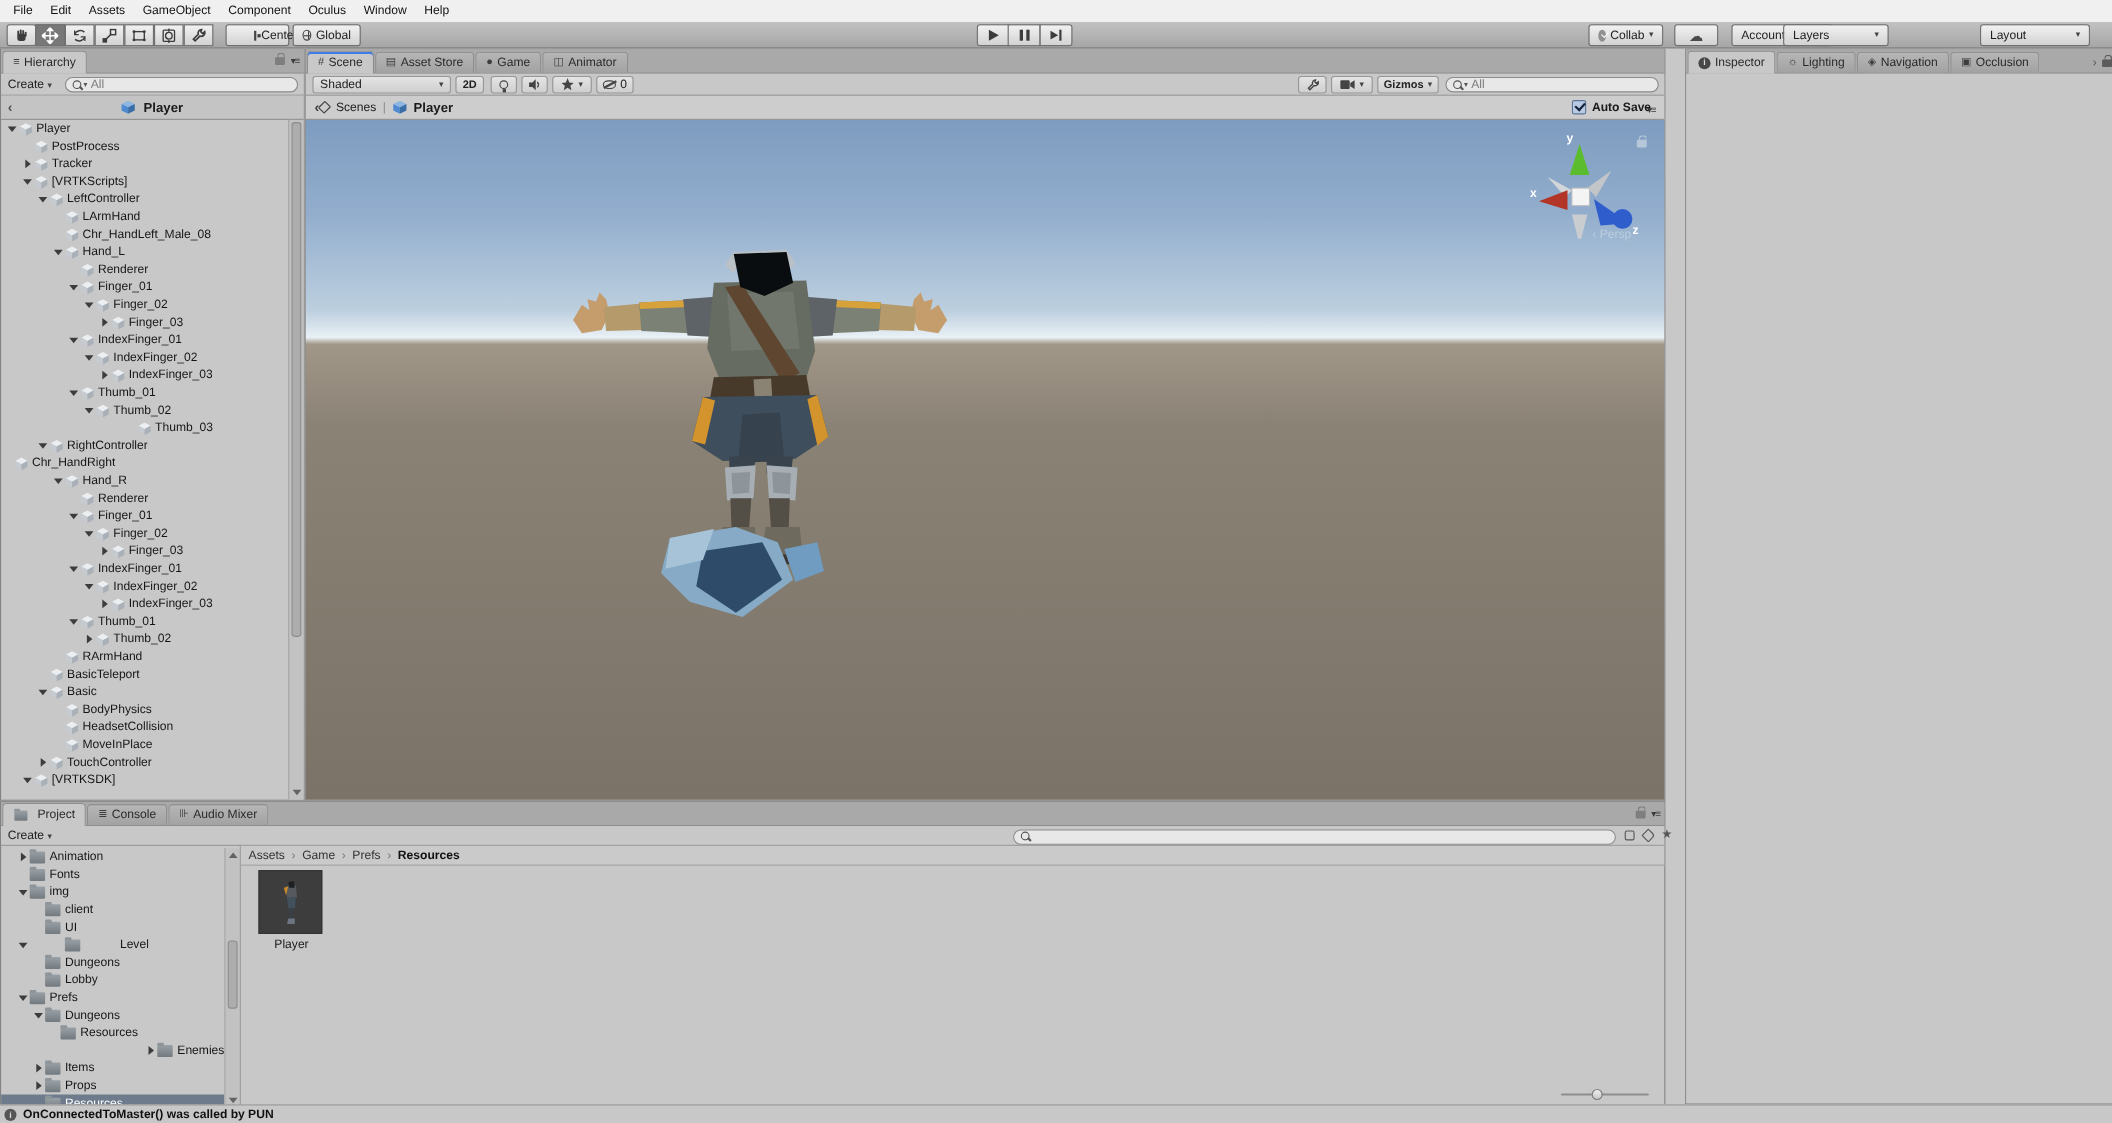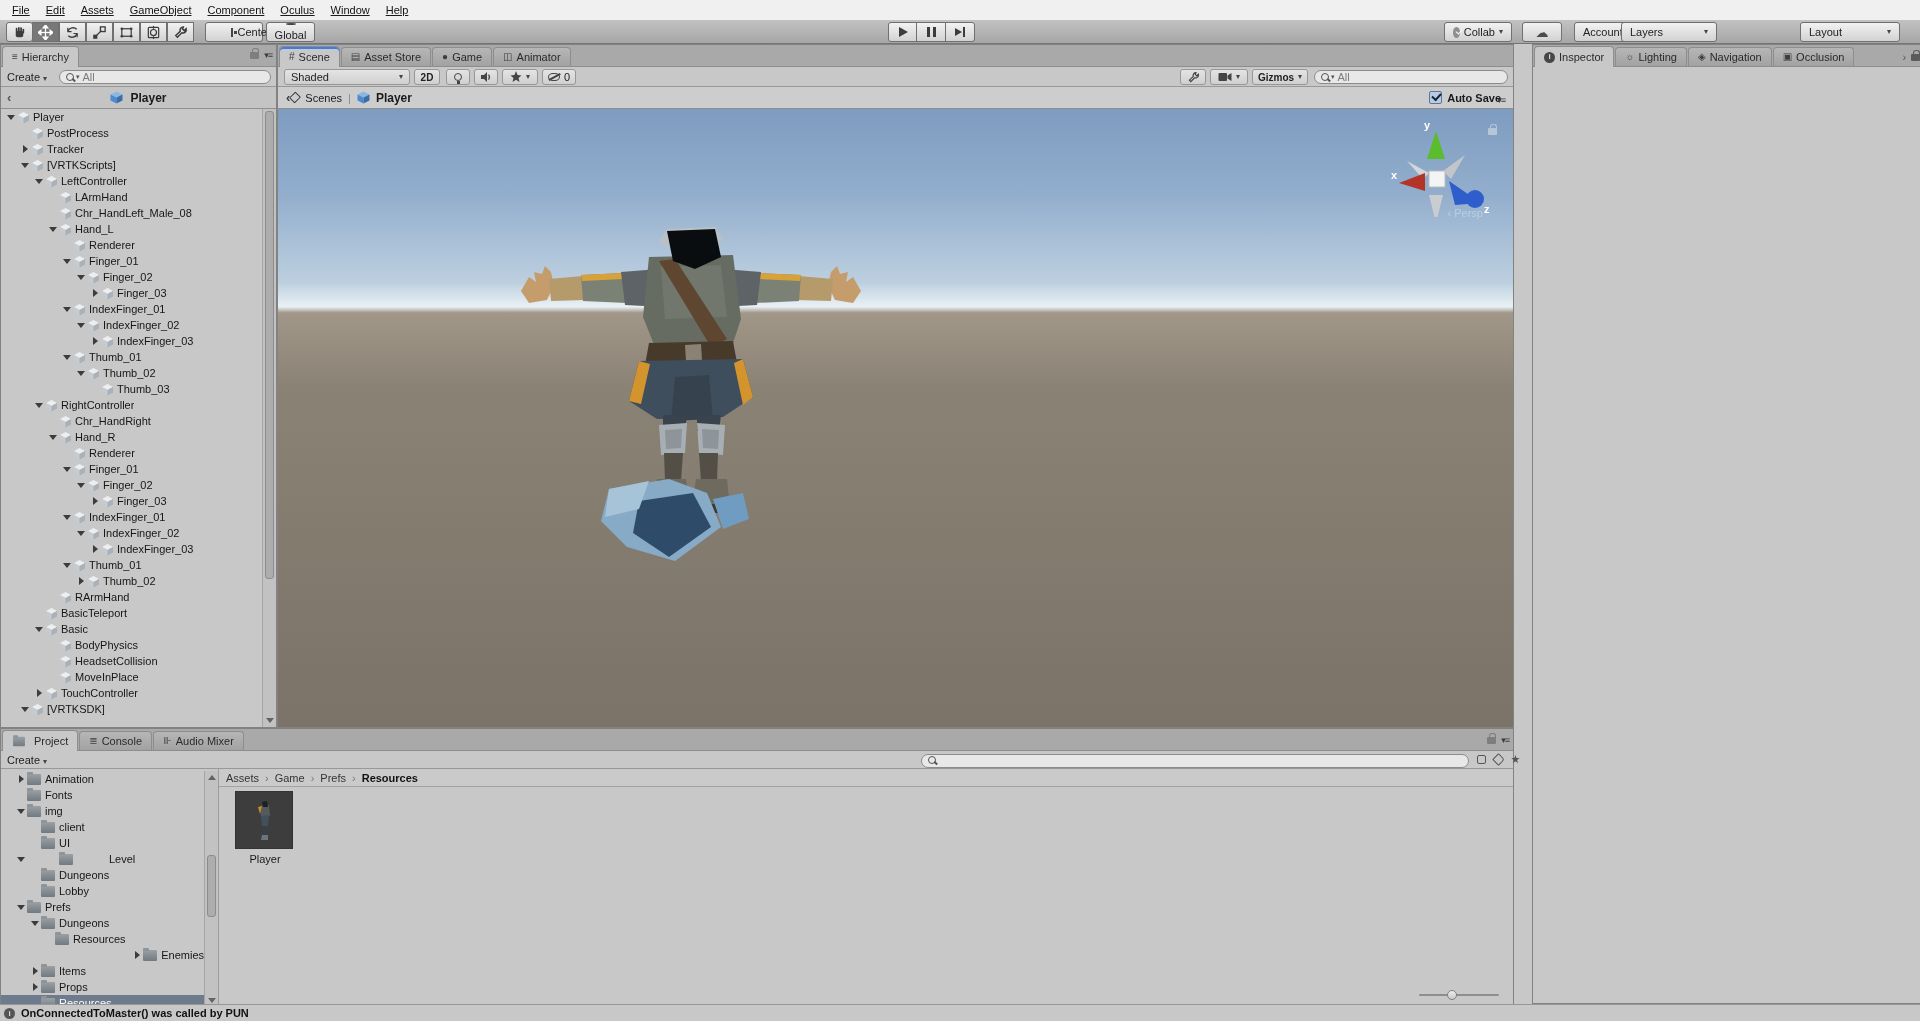--- a/index.html
+++ b/index.html
@@ -1,21 +1,21 @@
 <!DOCTYPE html>
 <html style="--selection: #6d7b8c; --accent_blue: #3e7de7; --prefab_blue: #4d8ad0; --axis_x: #b33527; --axis_y: #5bbc2e; --axis_z: #2f5ecc;"><head>
 <meta charset="utf-8">
 <style>
   *{margin:0;padding:0;box-sizing:border-box;}
   html,body{width:1920px;height:1021px;overflow:hidden;}
   body{font-family:"Liberation Sans","DejaVu Sans",sans-serif;font-size:11px;color:#1a1a1a;background:#c8c8c8;-webkit-font-smoothing:antialiased;}
   .abs{position:absolute;}
 
   
-  #menubar{position:absolute;left:0;top:0;width:1920px;height:20px;background:#f0f0f0;display:flex;align-items:center;padding-left:4px;text-decoration:underline;}
+  #menubar{position:absolute;left:0;top:0;width:1920px;height:20px;background:#f0f0f0;display:flex;align-items:center;padding-left:4px;}
   .menu-item{padding:2px 8px;color:#111;cursor:default;}
 
   
   #toolbar{position:absolute;left:0;top:20px;width:1920px;height:24px;background:linear-gradient(#c2c2c2,#a6a6a6);border-bottom:1px solid#757575;}
   .tbtn{position:absolute;top:2px;height:20px;border:1px solid #707070;border-radius:3px;background:linear-gradient(#f2f2f2,#d2d2d2);display:flex;align-items:center;justify-content:center;gap:4px;color:#222;}
   .tbtn.pressed{background:#787878;}
   .tbtn.pressed svg *{stroke:#fff;fill:#fff;}
   .tool{width:27px;}
   .grp{border-radius:0;margin-left:-1px;}
   .caret{font-size:8px;color:#444;line-height:1;}
@@ -211,21 +211,21 @@
         <path d="M11 2a3.5 3.5 0 0 0-3.3 4.6L3 11.3 4.7 13l4.7-4.7A3.5 3.5 0 0 0 14 4l-2 2-1.8-1.8z"></path>
       </svg>
   </div>
 
   <div class="tbtn lblbtn" style="left:205px;width:58px;padding-left:42px;">
     <span style="width:9px;height:9px;border:1.3px solid #444;display:inline-block;position:relative;">
         <i style="position:absolute;left:2px;top:2px;width:3px;height:3px;background:#444;"></i>
       </span>
     <span>Center</span>
   </div>
-  <div class="tbtn lblbtn" style="left:266px;width:49px;flex-direction:column;">
+  <div class="tbtn lblbtn" style="left:266px;width:62px;">
     <span style="width:10px;height:10px;border:1.3px solid #444;border-radius:50%;display:inline-block;position:relative;overflow:hidden;">
         <i style="position:absolute;left:4px;top:0;width:1.2px;height:10px;background:#444;"></i>
         <i style="position:absolute;left:0;top:4px;width:10px;height:1.2px;background:#444;"></i>
       </span>
     <span>Global</span>
   </div>
 
   <div class="tbtn" style="left:888px;width:30px;border-radius:3px 0 0 3px;">
       <span class="play-tri"></span>
     </div>
@@ -459,41 +459,41 @@
       <div class="trow" data-arrow="down" style="padding-left: 74px;">
         <span class="fold"></span>
         <svg class="obj-icon" viewBox="0 0 13 13">
           <polygon points="6.5,1 12,4 6.5,7 1,4" fill="#eceff2"></polygon>
           <polygon points="1,4 6.5,7 6.5,12.5 1,9.5" fill="#c6cbd1"></polygon>
           <polygon points="12,4 6.5,7 6.5,12.5 12,9.5" fill="#aab0b7"></polygon>
         </svg>
         <span class="tlabel">Thumb_02</span>
       </div>
 
-      <div class="trow" style="padding-left: 88px;">
+      <div class="trow" style="padding-left: 112px;">
         <span class="fold"></span>
         <svg class="obj-icon" viewBox="0 0 13 13">
           <polygon points="6.5,1 12,4 6.5,7 1,4" fill="#eceff2"></polygon>
           <polygon points="1,4 6.5,7 6.5,12.5 1,9.5" fill="#c6cbd1"></polygon>
           <polygon points="12,4 6.5,7 6.5,12.5 12,9.5" fill="#aab0b7"></polygon>
         </svg>
         <span class="tlabel">Thumb_03</span>
       </div>
 
       <div class="trow" data-arrow="down" style="padding-left: 32px;">
         <span class="fold"></span>
         <svg class="obj-icon" viewBox="0 0 13 13">
           <polygon points="6.5,1 12,4 6.5,7 1,4" fill="#eceff2"></polygon>
           <polygon points="1,4 6.5,7 6.5,12.5 1,9.5" fill="#c6cbd1"></polygon>
           <polygon points="12,4 6.5,7 6.5,12.5 12,9.5" fill="#aab0b7"></polygon>
         </svg>
         <span class="tlabel">RightController</span>
       </div>
 
-      <div class="trow" style="padding-left: 46px;">
+      <div class="trow" style="">
         <span class="fold"></span>
         <svg class="obj-icon" viewBox="0 0 13 13">
           <polygon points="6.5,1 12,4 6.5,7 1,4" fill="#eceff2"></polygon>
           <polygon points="1,4 6.5,7 6.5,12.5 1,9.5" fill="#c6cbd1"></polygon>
           <polygon points="12,4 6.5,7 6.5,12.5 12,9.5" fill="#aab0b7"></polygon>
         </svg>
         <span class="tlabel">Chr_HandRight</span>
       </div>
 
       <div class="trow" data-arrow="down" style="padding-left: 46px;">

